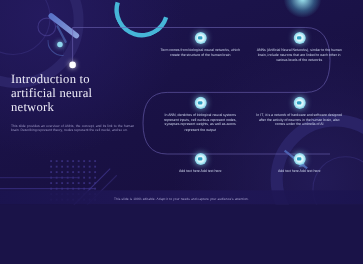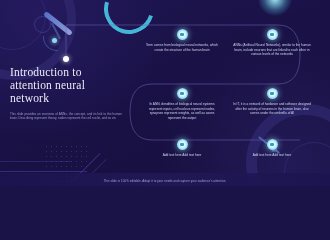--- a/index.html
+++ b/index.html
@@ -173,21 +173,21 @@
   <div class="deco diag"></div>
   <div class="deco diag2"></div>
   <div class="deco footer-bar"></div>
 
   <svg class="connector" viewBox="0 0 330 186">
     <path d="M66,59 L66,25 L278,25 Q300,25 300,55 Q300,84 278,84 L152,84 Q130,84 130,112 Q130,140 152,140 L300,140" fill="none" stroke="#6f66b8" stroke-width="0.7" opacity="0.75"></path>
   </svg>
   <div class="node-dot"></div>
 
   <div class="left-block">
-    <h1 class="title">Introduction to attention neural network</h1>
+    <h1 class="title">Introduction to artificial neural network</h1>
     <p class="body-copy">This slide provides an overview of ANNs, the concept, and its link to the human brain. Describing represent theory, nodes represent the cell nuclei, and so on.</p>
   </div>
 
   <div class="card c1">
     <div class="badge"></div>
     <p class="card-text">Term comes from biological neural networks, which create the structure of the human brain</p>
   </div>
 
   <div class="card c2">
     <div class="badge"></div>

